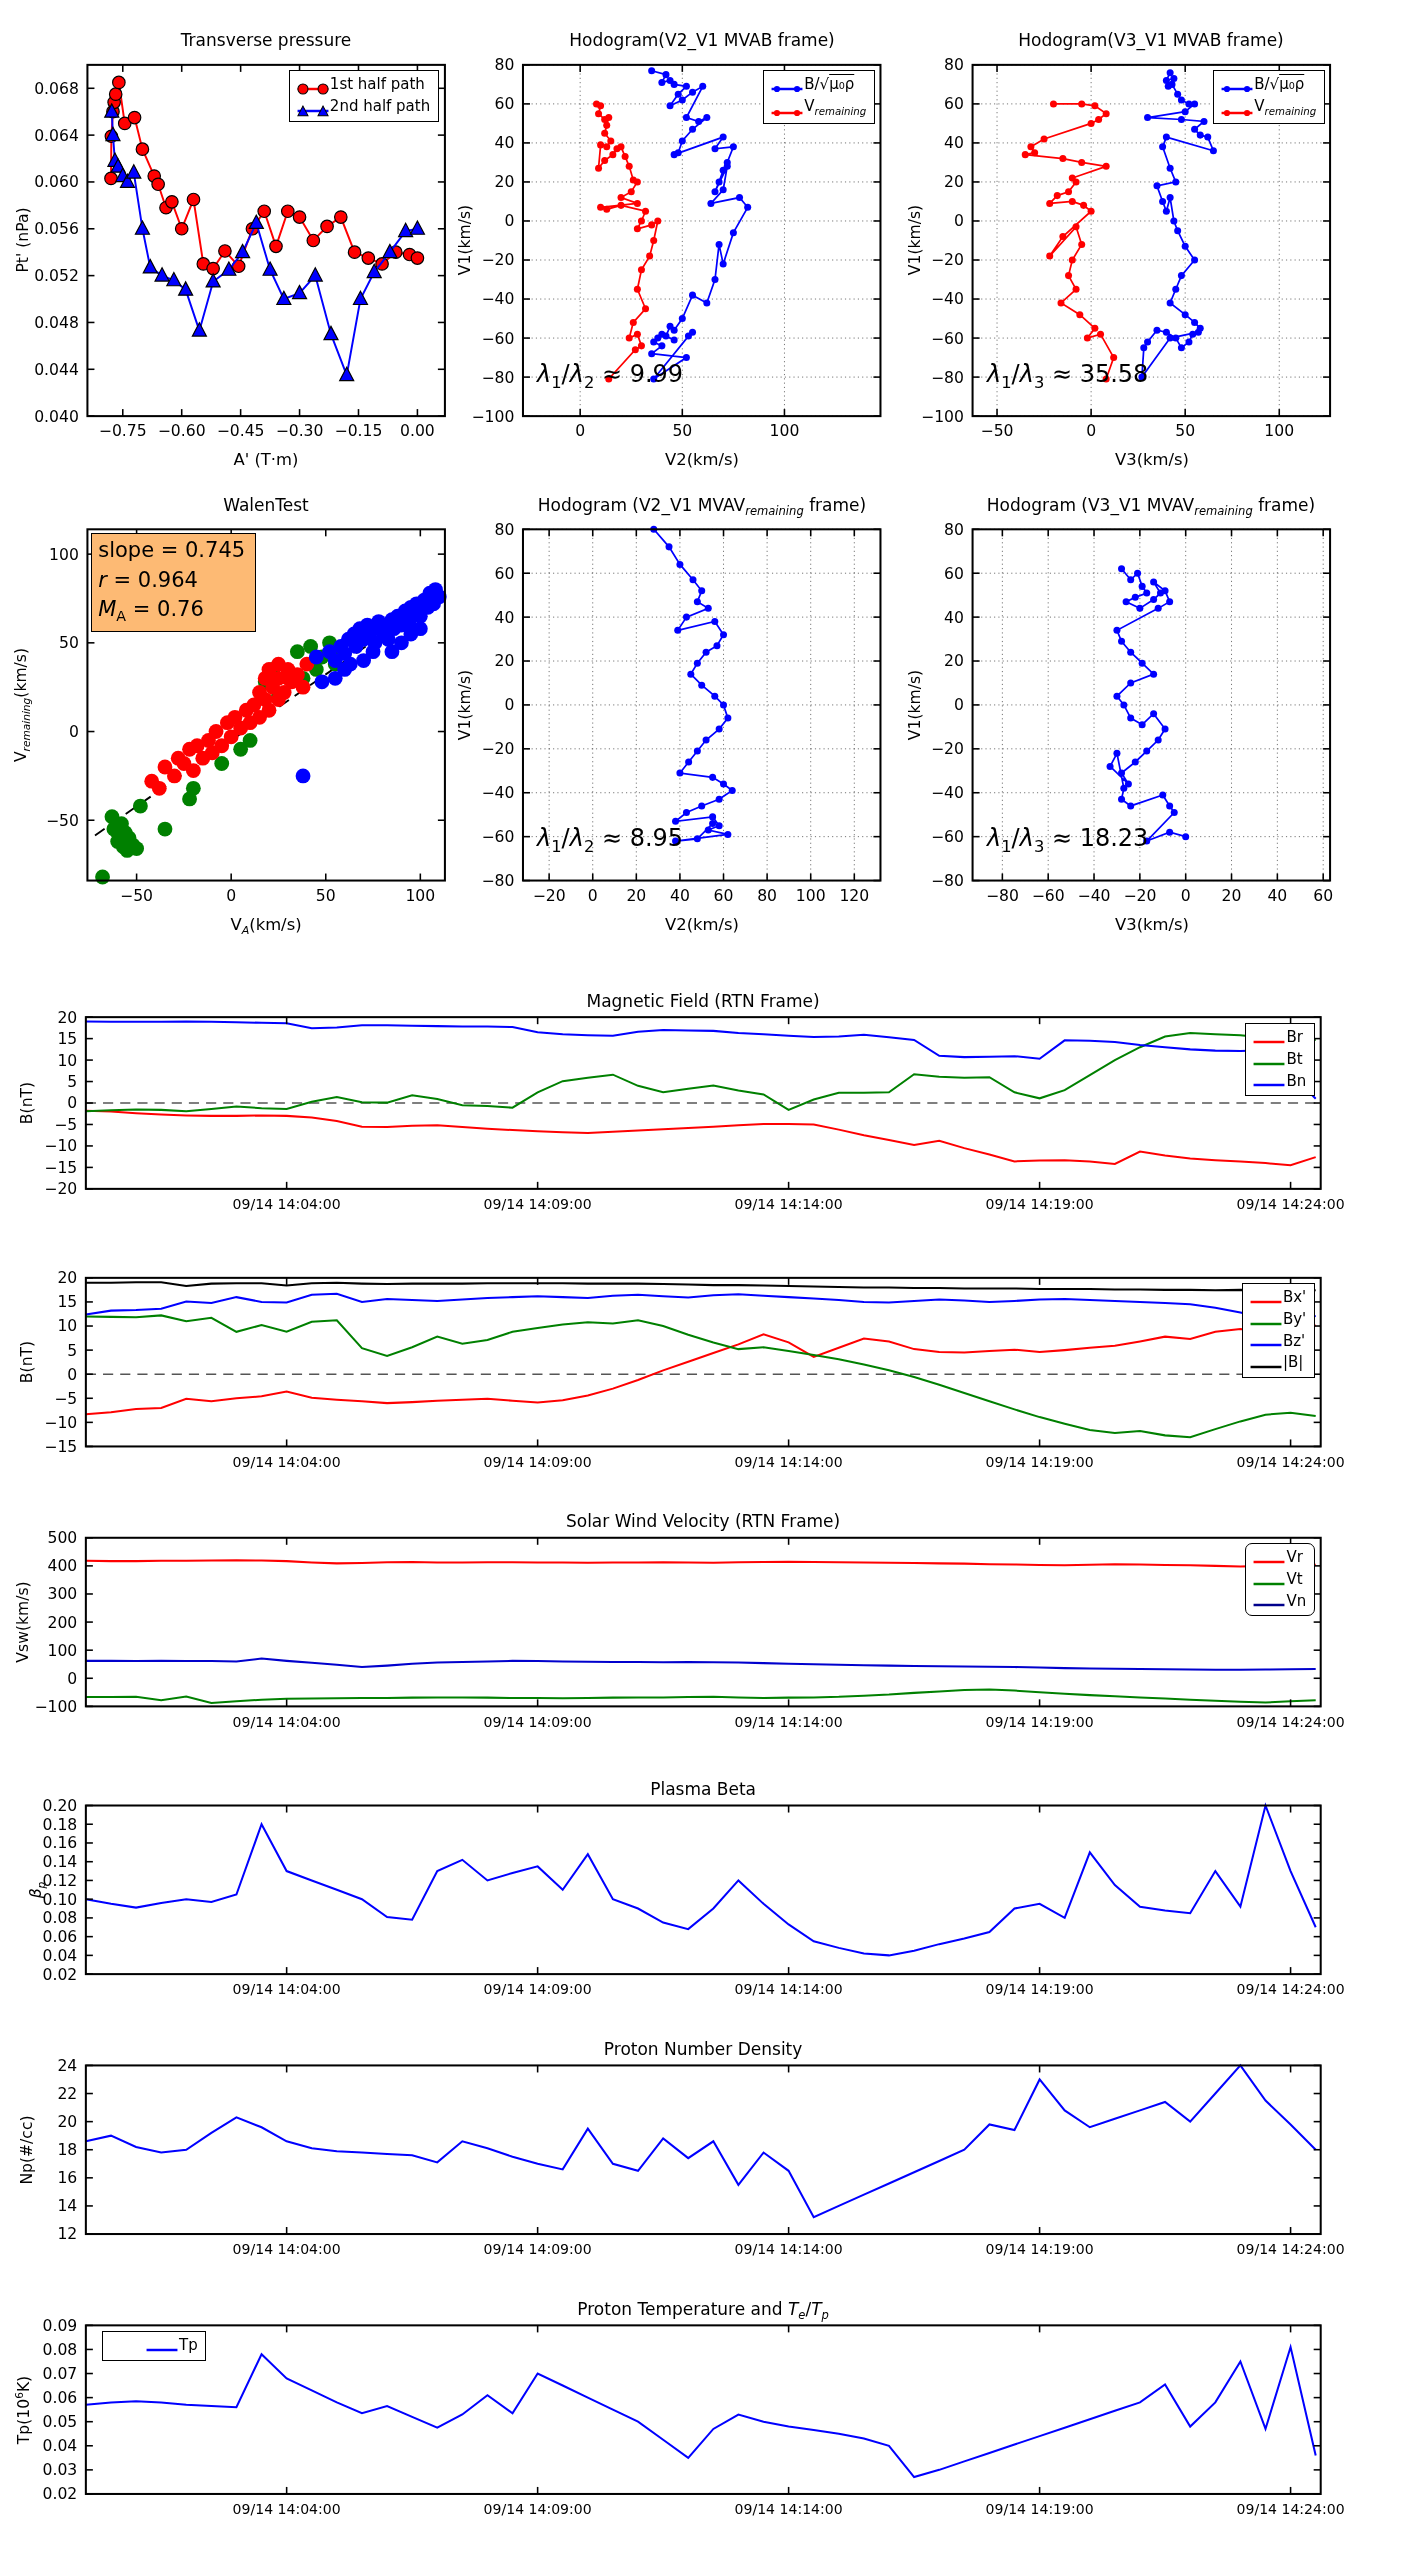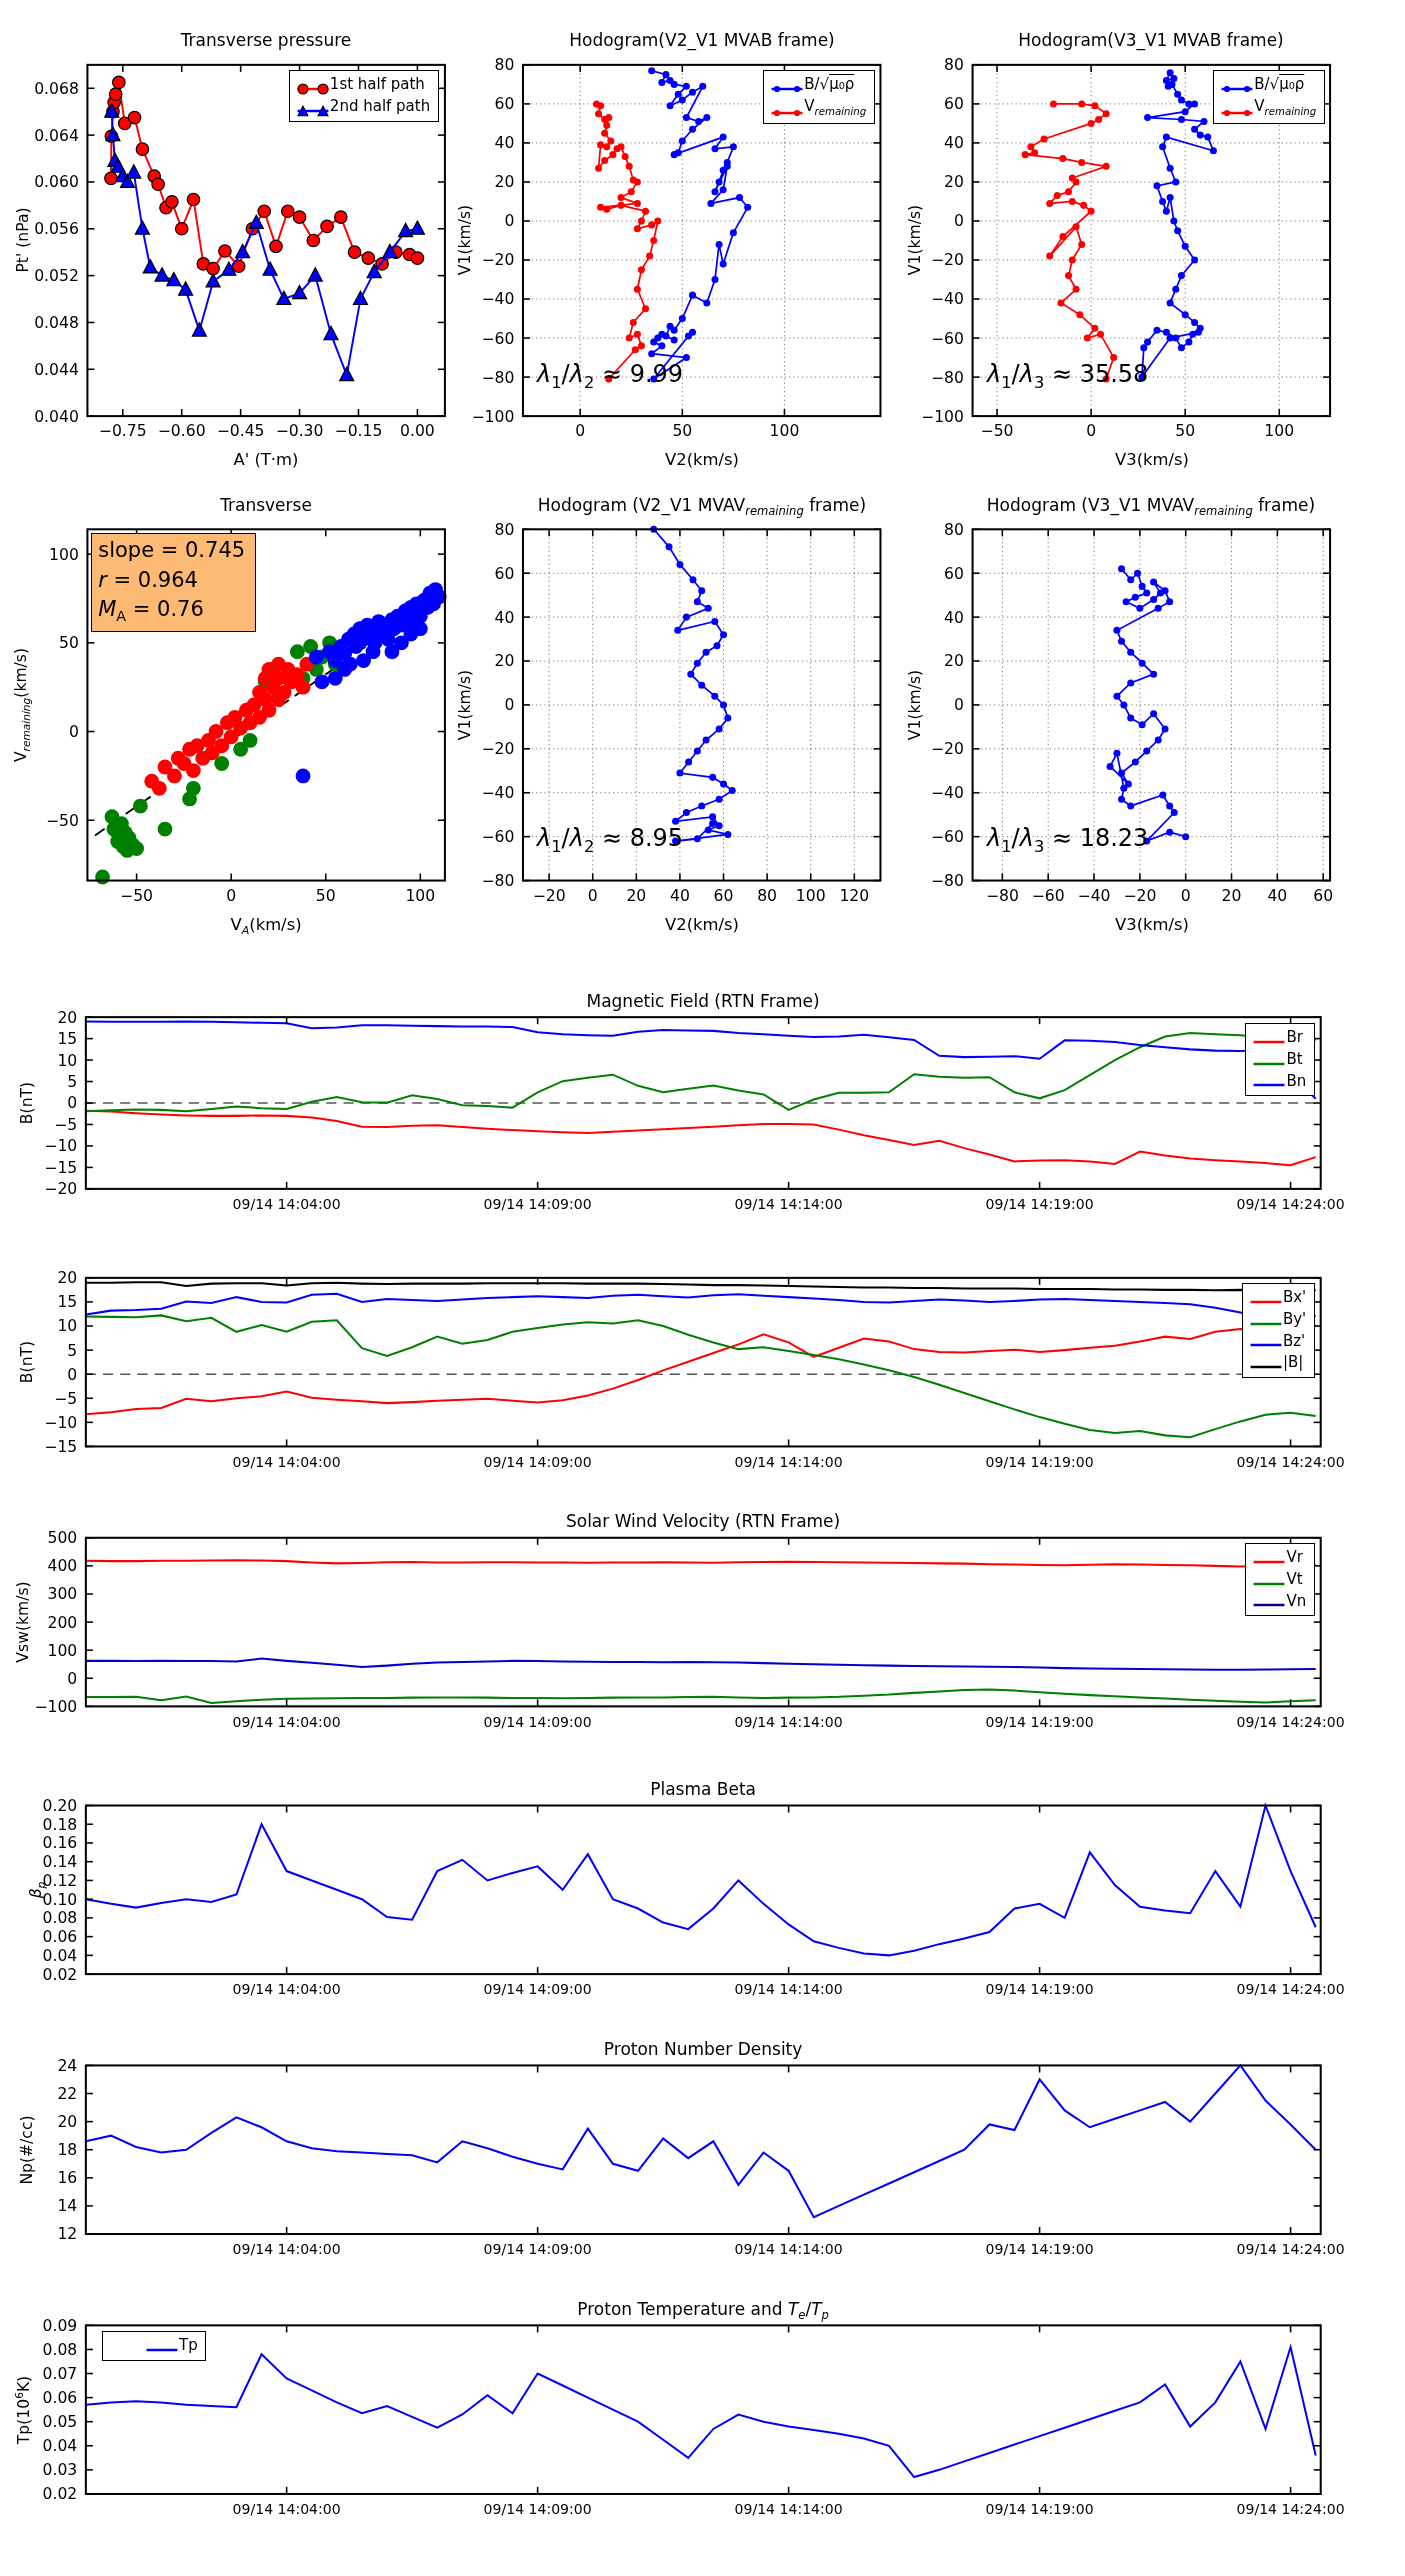--- a/index.html
+++ b/index.html
@@ -1137,21 +1137,21 @@
         <span style="display:inline-flex">
           <svg width="34" height="14" viewBox="0 0 44 18">
             <line x1="2" y1="9" x2="42" y2="9" stroke="#ff0000" stroke-width="3.2"></line>
             <circle cx="9" cy="9" r="4" fill="#ff0000"></circle>
             <circle cx="35" cy="9" r="4" fill="#ff0000"></circle>
           </svg>
         </span>
         <span>V<sub class="mi">remaining</sub></span>
       </div>
     </div>
-    <div class="title" style="left: 17px; top: 495px; width: 498px;">Transverse</div>
+    <div class="title" style="left: 17px; top: 495px; width: 498px;">WalenTest</div>
     <div class="xlabel" style="left: 87px; top: 915px; width: 358px;">V<sub class="mi">A</sub>(km/s)</div>
     <div class="ylabel" style="left: 22px; top: 705px;">V<sub class="mi">remaining</sub>(km/s)</div>
     <div class="stats" style="left: 91px; top: 533px;">slope = 0.745<br><i>r</i> = 0.964<br><i>M</i><sub>A</sub> = 0.76</div>
     <div class="title" style="left: 453px; top: 495px; width: 498px;">Hodogram (V2_V1 MVAV<sub class="mi">remaining</sub> frame)</div>
     <div class="xlabel" style="left: 523px; top: 915px; width: 358px;">V2(km/s)</div>
     <div class="ylabel" style="left: 465px; top: 705px;">V1(km/s)</div>
     <div class="ann" style="left: 537px; top: 824px;"><i>λ</i><sub>1</sub>/<i>λ</i><sub>2</sub> ≈ 8.95</div>
     <div class="title" style="left: 902px; top: 495px; width: 498px;">Hodogram (V3_V1 MVAV<sub class="mi">remaining</sub> frame)</div>
     <div class="xlabel" style="left: 973px; top: 915px; width: 358px;">V3(km/s)</div>
     <div class="ylabel" style="left: 915px; top: 705px;">V1(km/s)</div>
@@ -1214,21 +1214,21 @@
         <span style="display:inline-flex">
           <svg width="34" height="14" viewBox="0 0 44 18">
             <line x1="2" y1="9" x2="42" y2="9" stroke="#000000" stroke-width="3.2"></line>
           </svg>
         </span>
         <span>|B|</span>
       </div>
     </div>
     <div class="title" style="left: 15.6px; top: 1511px; width: 1375px;">Solar Wind Velocity (RTN Frame)</div>
     <div class="ylabel" style="left: 23.4px; top: 1622px;">Vsw(km/s)</div>
-    <div class="legend" style="top: 1543px; right: 90px;">
+    <div class="legend" style="top: 1543px; right: 90px; border-radius: 7px;">
       <div class="lrow">
         <span style="display:inline-flex">
           <svg width="34" height="14" viewBox="0 0 44 18">
             <line x1="2" y1="9" x2="42" y2="9" stroke="#ff0000" stroke-width="3.2"></line>
           </svg>
         </span>
         <span>Vr</span>
       </div>
       <div class="lrow">
         <span style="display:inline-flex">

